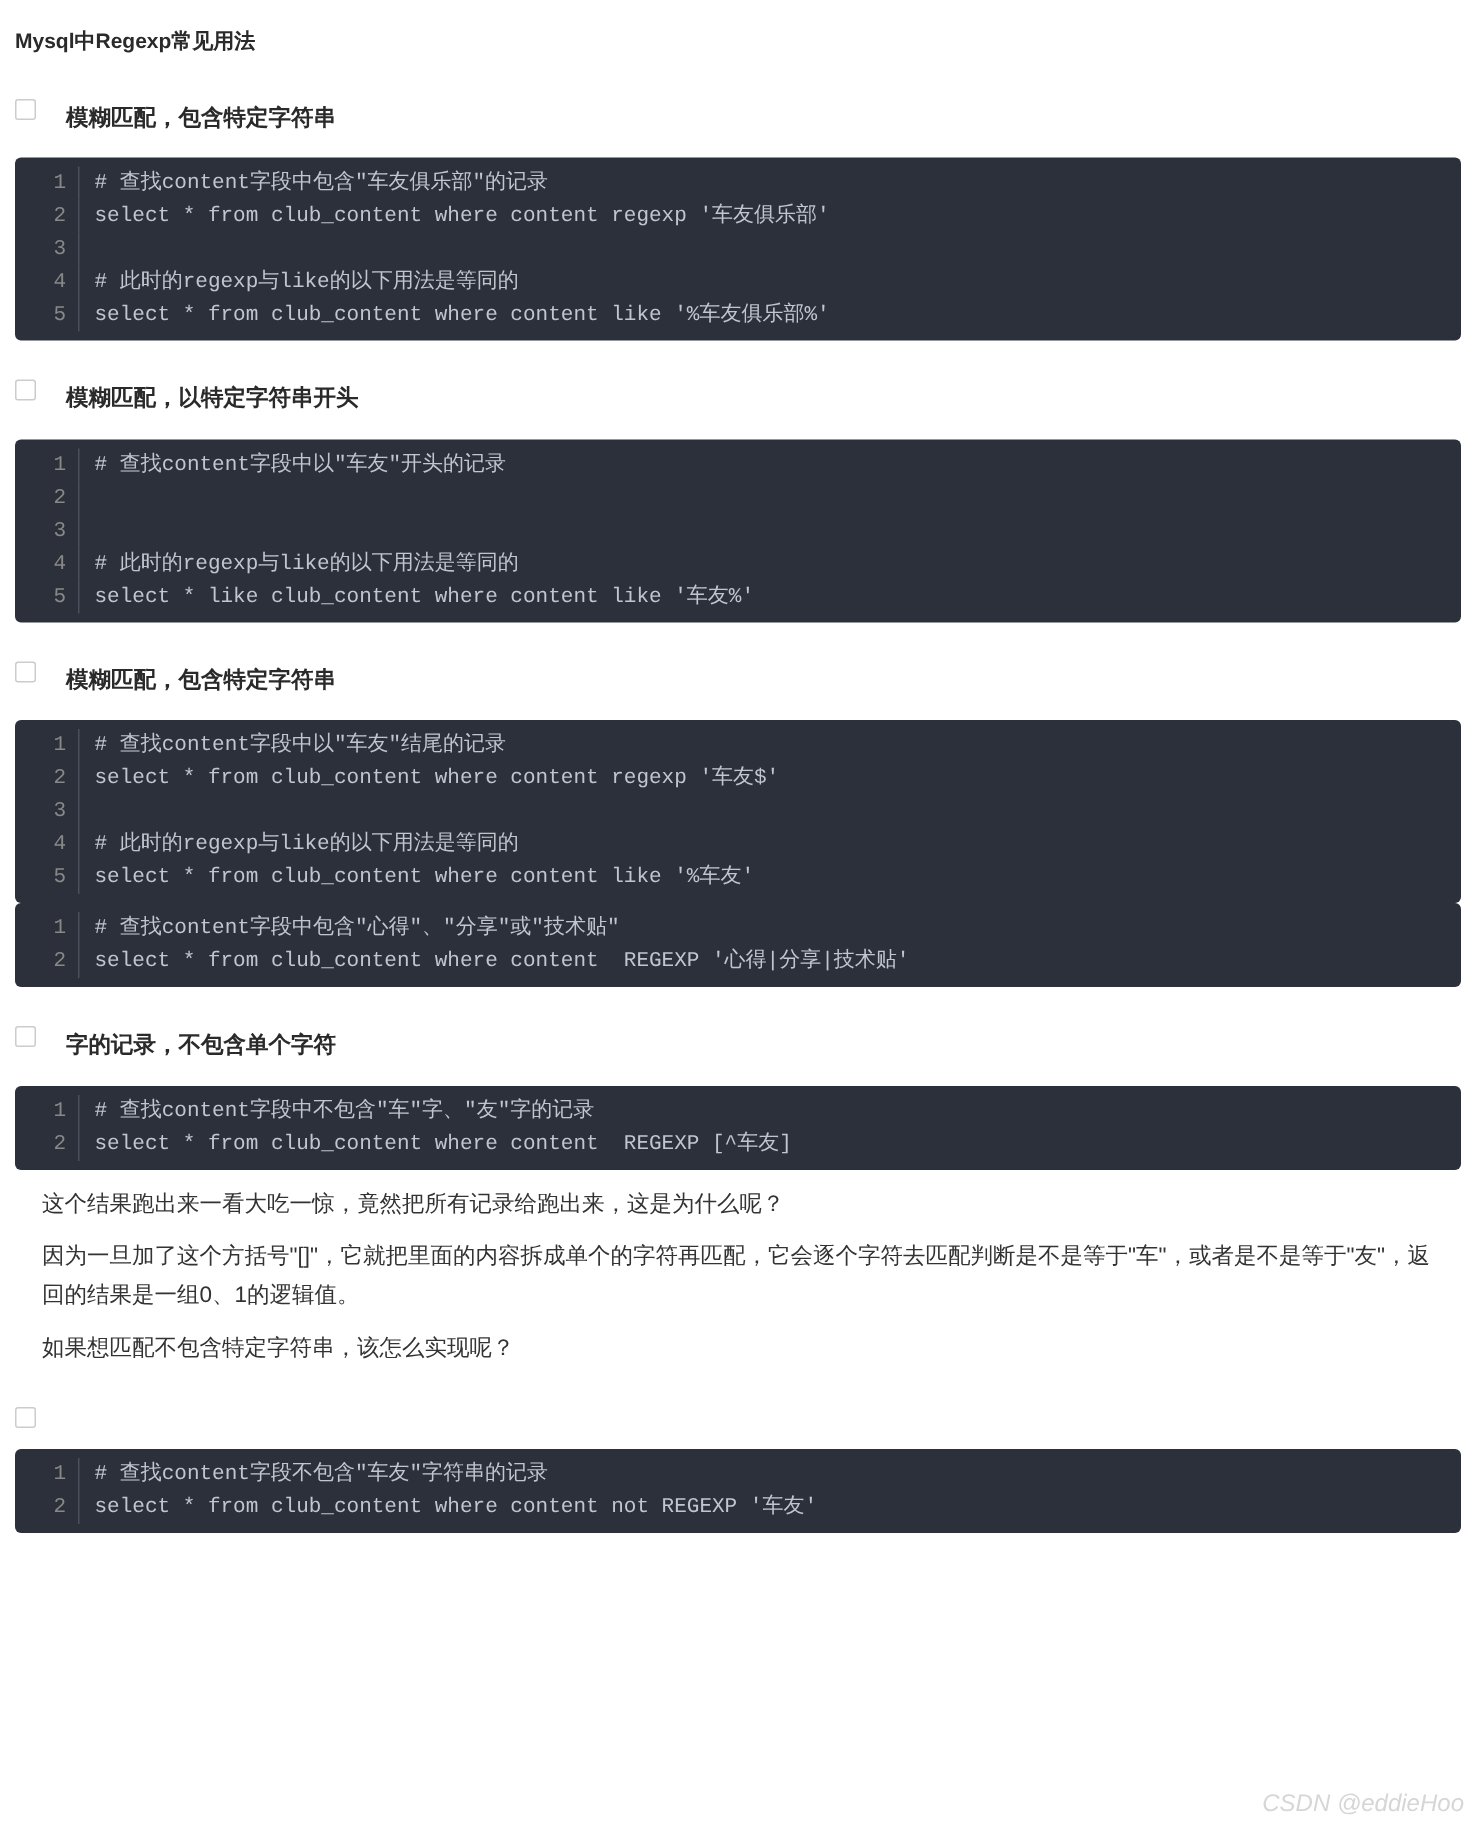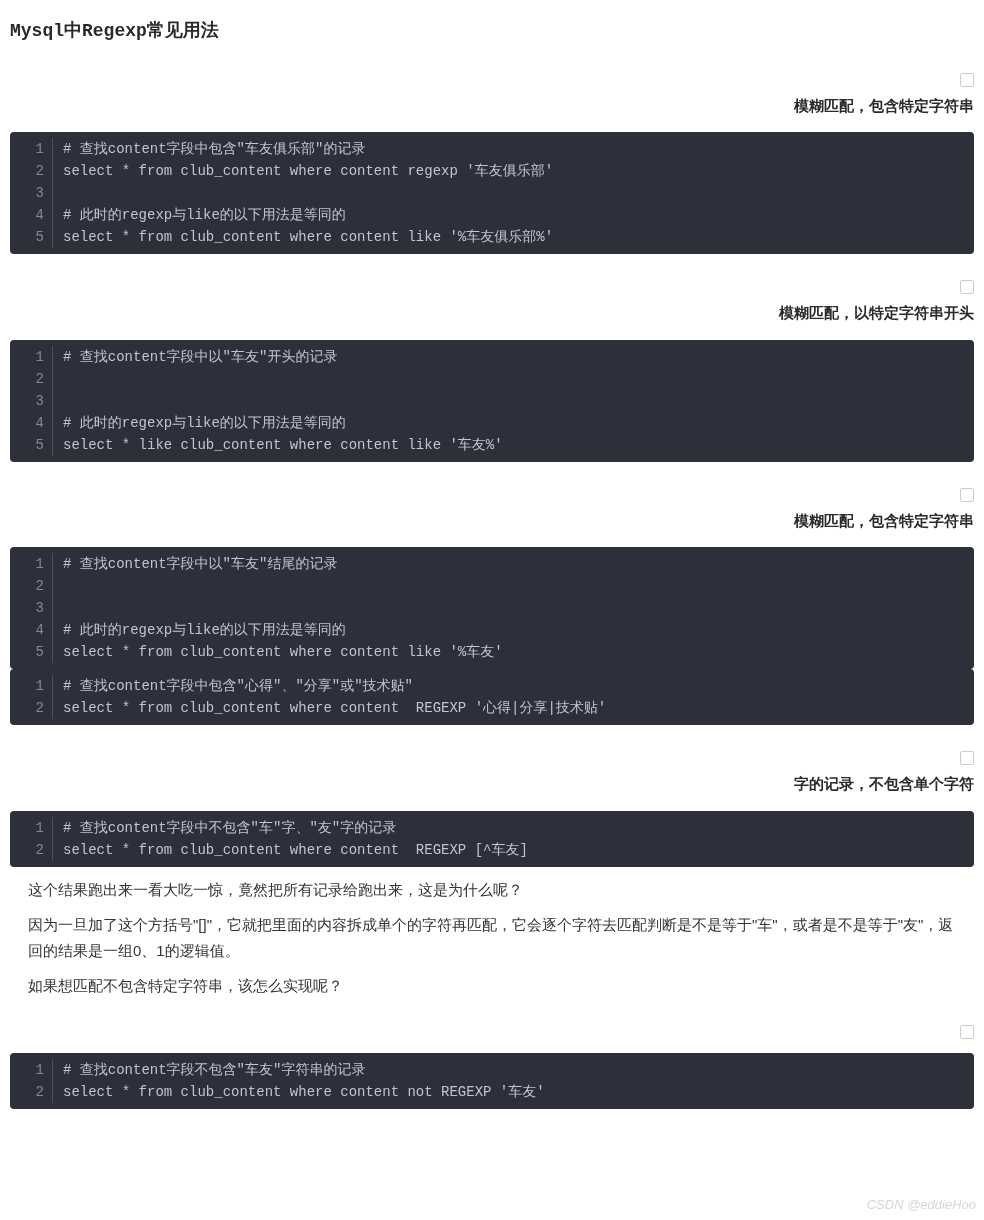--- a/index.html
+++ b/index.html
@@ -6,32 +6,30 @@
     font-family: -apple-system, BlinkMacSystemFont, "Segoe UI", "PingFang SC", "Hiragino Sans GB", "Microsoft YaHei", sans-serif;
     margin: 0;
     padding: 10px;
     color: #333;
     background: #fff;
     width: 964px;
     font-size: 15px;
     line-height: 1.7;
   }
   h3[data-name="page-title"] {
-    font-size: 18px;
+    font-size: 14px;
     font-weight: 700;
     margin: 6px 0 18px 0;
     color: #2a2a2a;
-    font-family: Liberation Mono, monospace;
   }
   .section-head {
     display: flex;
-    align-items: flex-end;
-    gap: 6px;
+    align-items: flex-start;
+    gap: 20px;
     margin: 26px 0 14px 0;
-    flex-direction: column;
   }
   .checkbox {
     width: 12px;
     height: 12px;
     border: 1px solid #ccc;
     border-radius: 2px;
     background: #fff;
   }
   .section-head span.label {
     font-weight: 700;
@@ -68,21 +66,21 @@
   }
   p.body-text {
     margin: 10px 18px;
     color: #333;
   }
   .watermark {
     position: fixed;
     right: 8px;
     bottom: 4px;
     color: #bbb;
-    font-size: 13px;
+    font-size: 16px;
     font-style: italic;
     opacity: .6;
   }
 </style>
 </head>
 <body>
 
 <h3 data-name="page-title">Mysql中Regexp常见用法</h3>
 
 <div id="sections">
@@ -141,20 +139,21 @@
       <span class="checkbox" data-name="checkbox-icon"></span>
       <span class="label" data-name="section-heading-label">模糊匹配，包含特定字符串</span>
     </div>
     <div class="code-block" data-name="code-block">
       <div class="code-row" data-name="code-line">
         <span class="gutter" data-name="line-number">1</span>
         <span class="code" data-name="code-text"># 查找content字段中以"车友"结尾的记录</span>
       </div>
       <div class="code-row" data-name="code-line">
         <span class="gutter" data-name="line-number">2</span>
+        <span class="code" data-name="code-text">select * from club_content where content regexp '车友$'</span>
       </div>
       <div class="code-row" data-name="code-line">
         <span class="gutter" data-name="line-number">3</span>
         <span class="code" data-name="code-text"></span>
       </div>
       <div class="code-row" data-name="code-line">
         <span class="gutter" data-name="line-number">4</span>
         <span class="code" data-name="code-text"># 此时的regexp与like的以下用法是等同的</span>
       </div>
       <div class="code-row" data-name="code-line">

